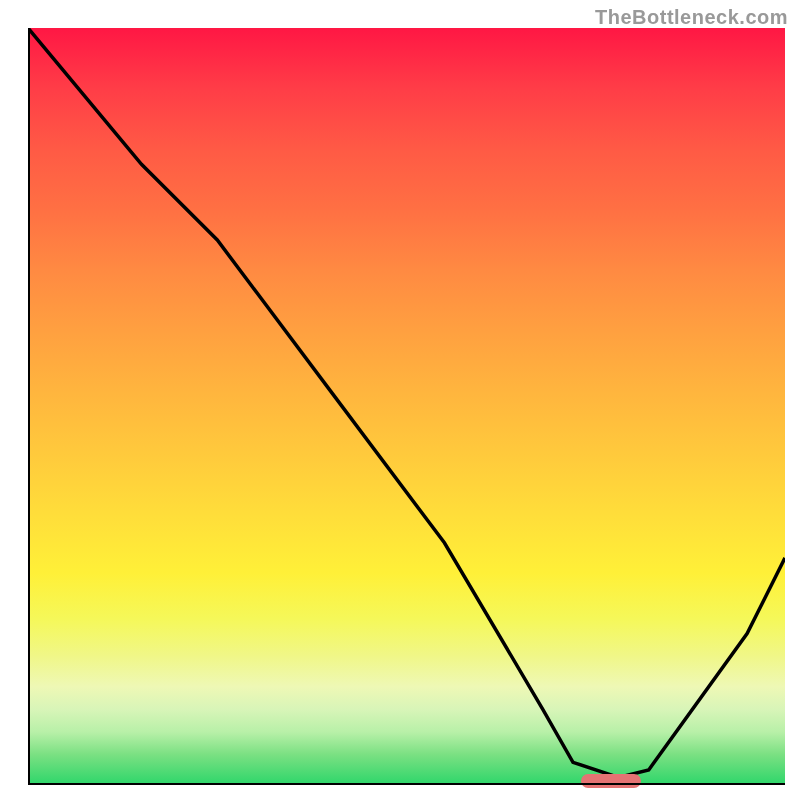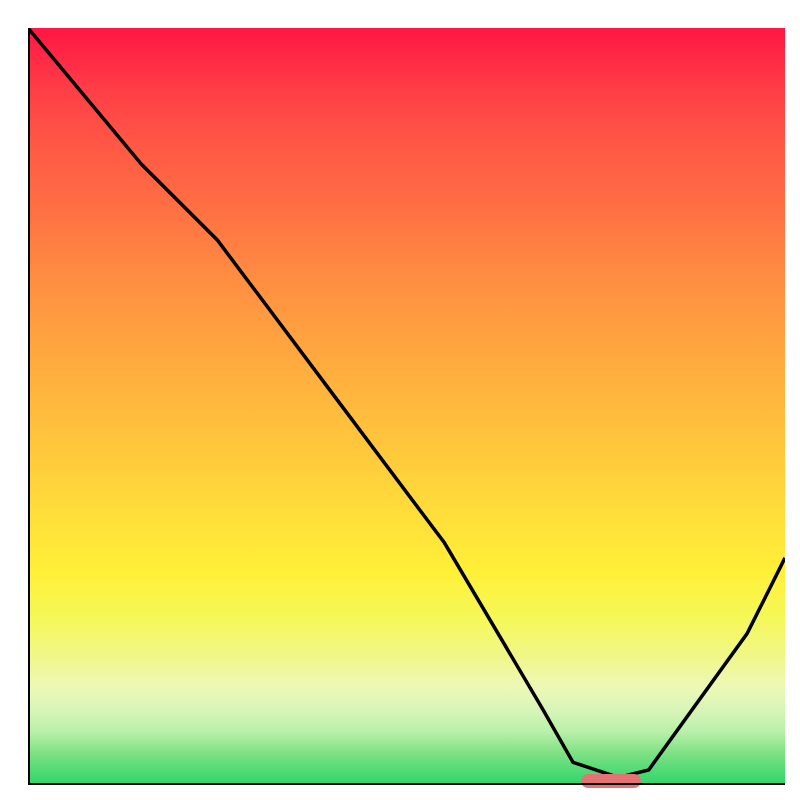--- a/index.html
+++ b/index.html
@@ -89,14 +89,15 @@
 
   <svg class="curve-svg" viewBox="0 0 757 757">
     <path id="curve-path" d="M0.0 0.0 L113.5 136.3 L189.3 212.0 L302.8 363.4 L416.4 514.8 L514.8 681.3 L545.0 734.3 L590.5 749.4 L620.7 741.9 L719.1 605.6 L757.0 529.9" fill="none" stroke="#000" stroke-width="3.5"></path>
   </svg>
 
   <div class="marker" id="opt-marker" style="left: 580.61px; width: 60.56px; top: 774.215px; background: rgb(229, 115, 115);"></div>
 
   <div class="axis-left"></div>
   <div class="axis-bottom"></div>
 
+  <div class="watermark">TheBottleneck.com</div>
 
 </div>
 
 </body></html>

